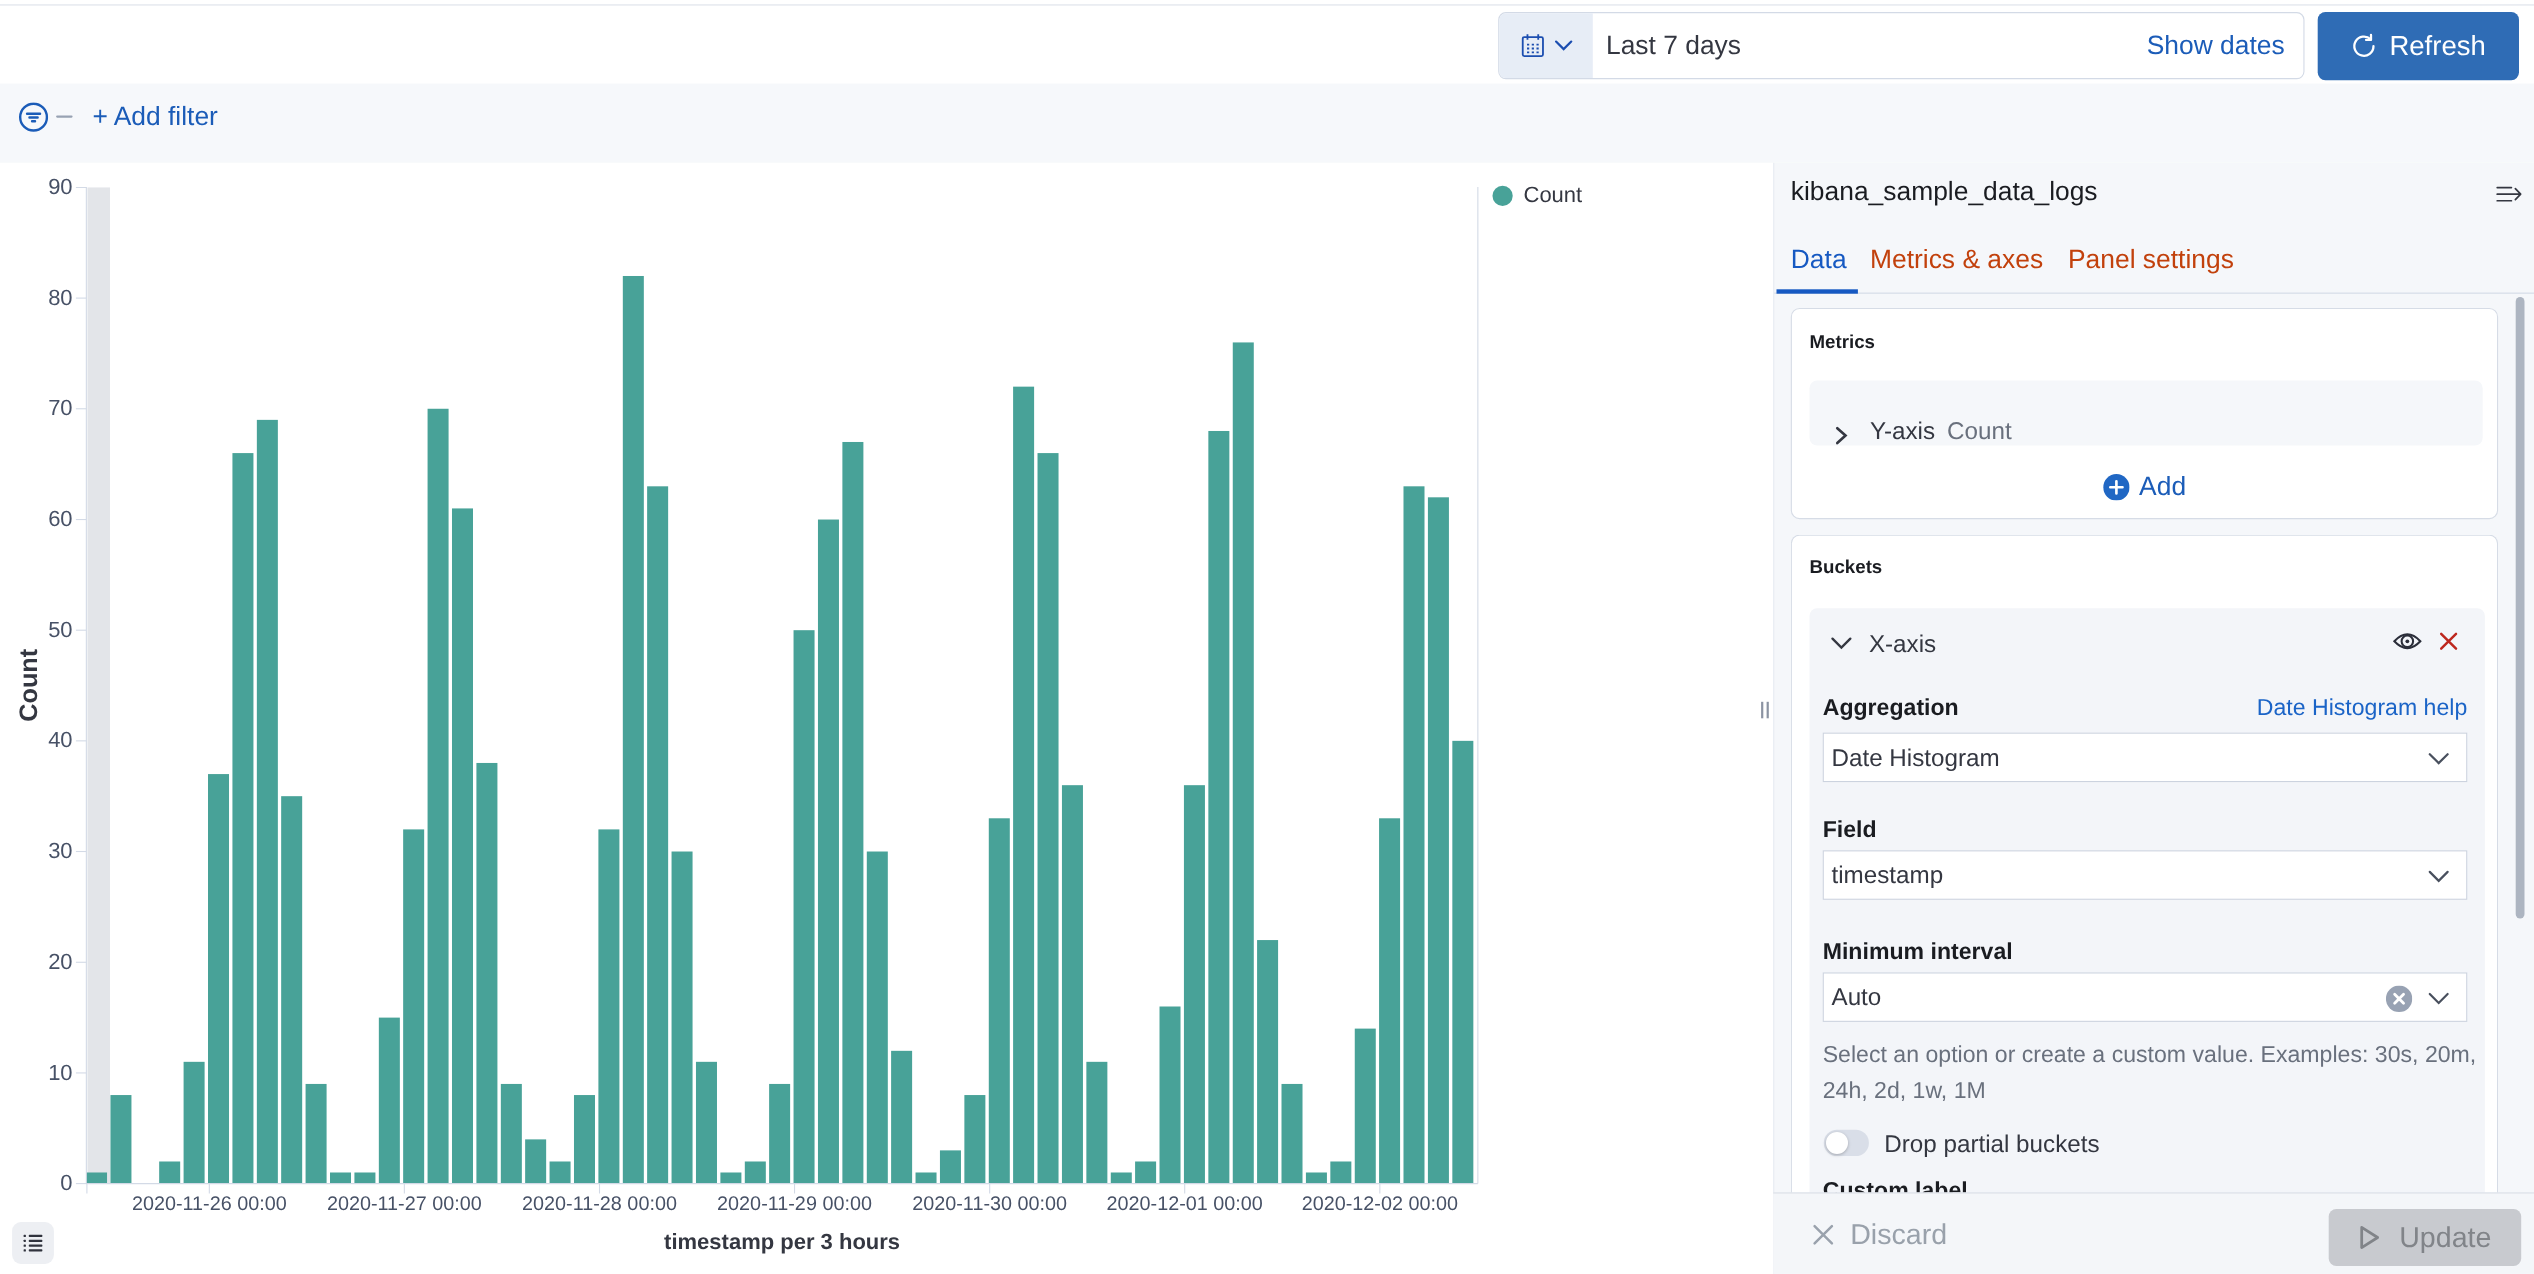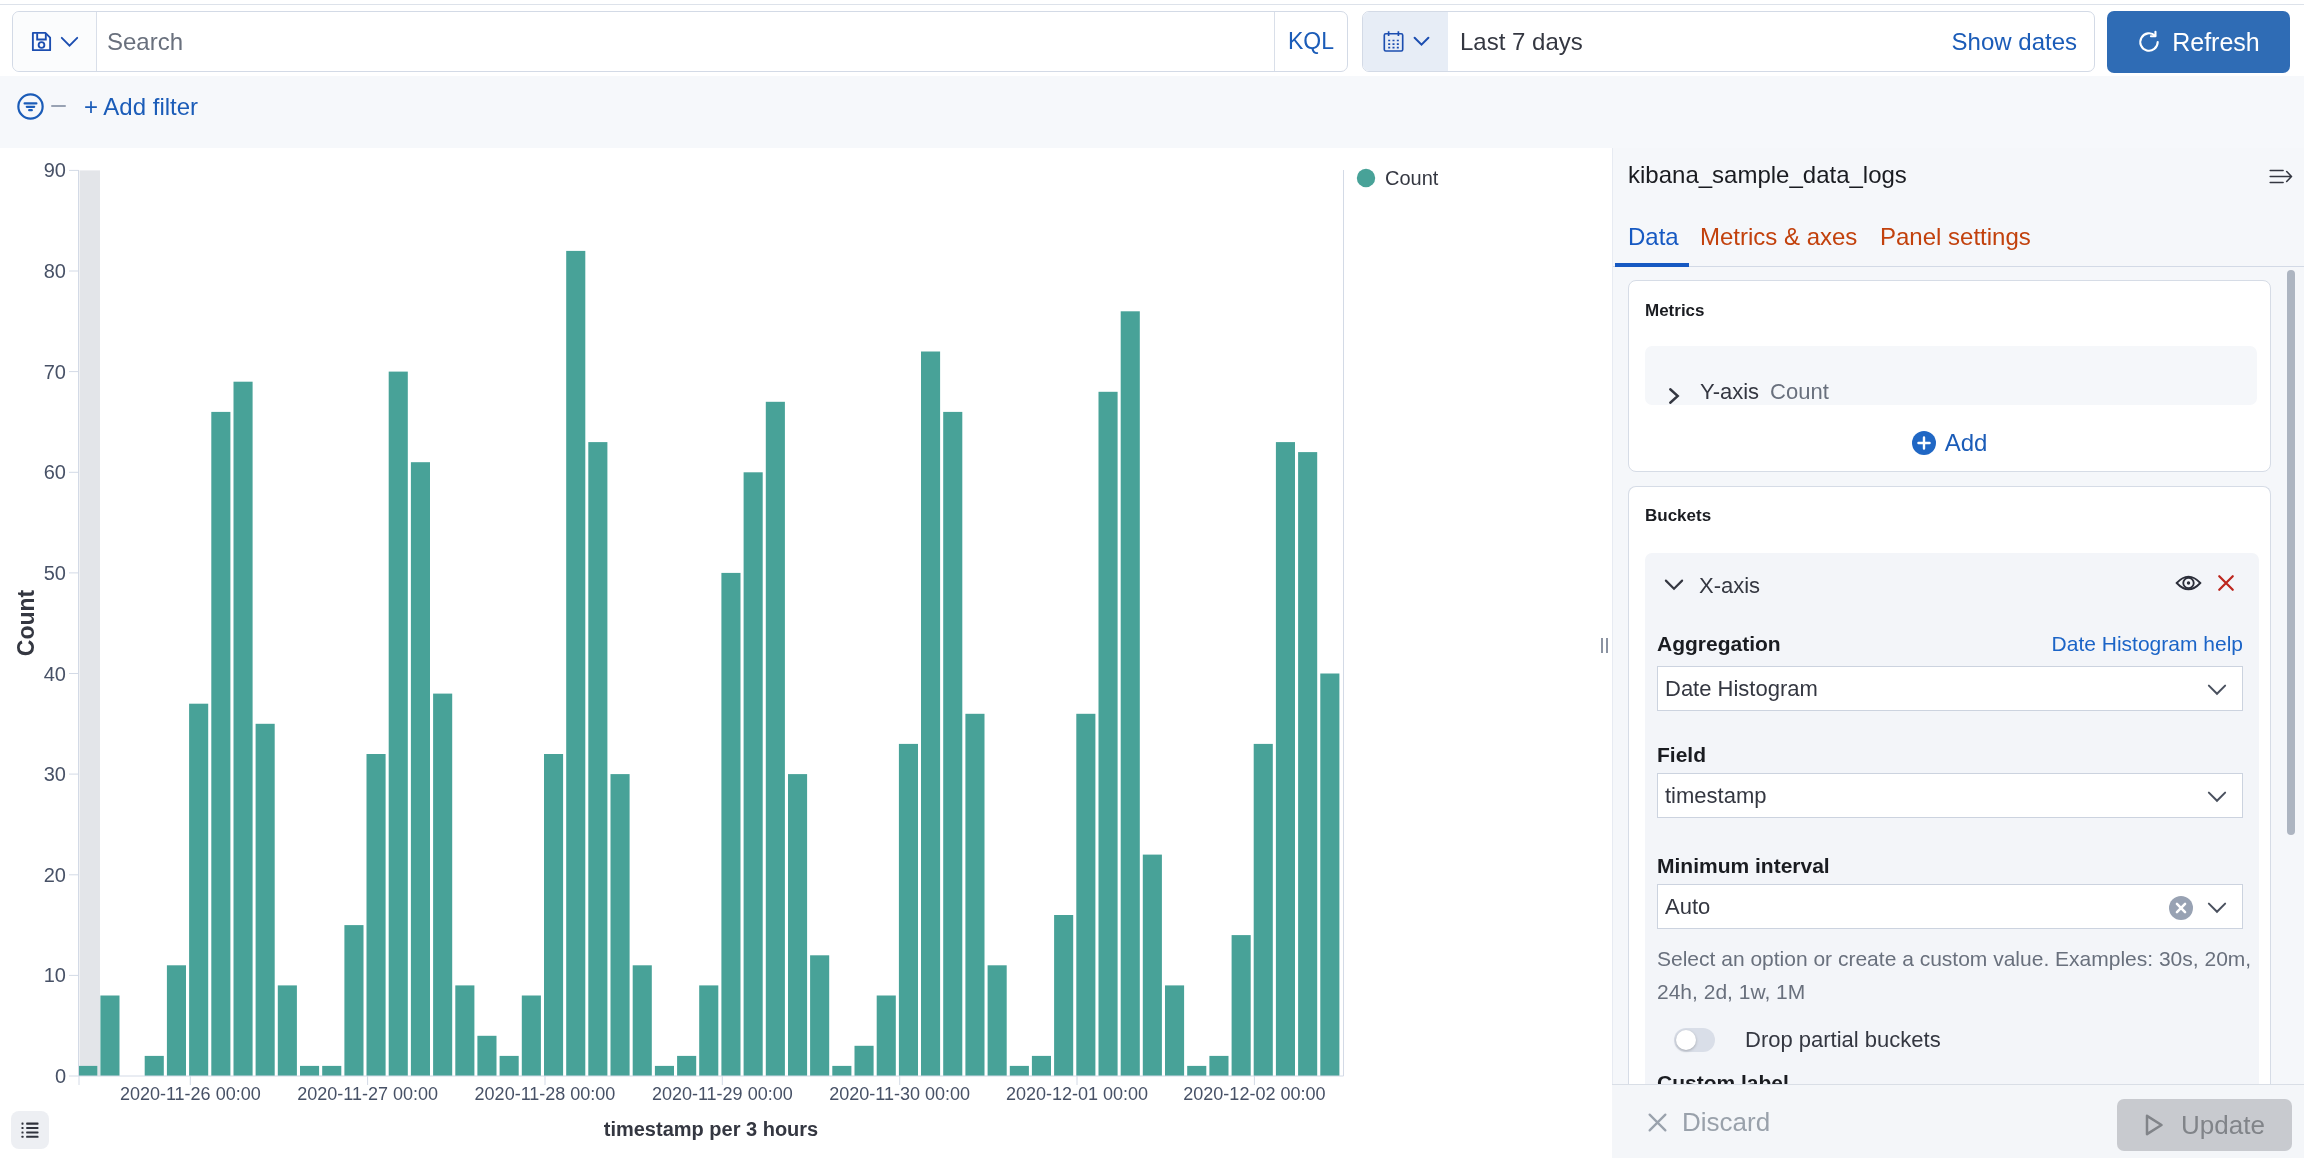--- a/index.html
+++ b/index.html
@@ -34,47 +34,33 @@
 #tabsel { position:absolute; left:2px; top:115px; width:74px; height:4px; background:#1659c2; }
 .card { position:absolute; left:15px; width:643px; background:#fff; border:1px solid #d6dce6; border-radius:8px; }
 .cardhead { font-size:17px; font-weight:bold; color:#1a1c21; }
 #metricsrow { position:absolute; left:16px; top:65px; width:612px; height:59px; background:#f5f7fa; border-radius:7px; display:flex; align-items:flex-end; font-size:22px; }
 #addbtn { position:absolute; left:0; top:148px; width:100%; display:flex; align-items:center; justify-content:center; gap:9px; color:#1b5cb8; font-size:24px; }
 #bucketsec { position:absolute; left:16px; top:66px; width:614px; background:#f3f5f9; border-radius:7px 7px 0 0; height:534px; }
 .flabel { font-size:21px; font-weight:bold; color:#1a1c21; }
 .select { position:absolute; left:12px; width:586px; height:45px; background:#fff; border:1px solid #ccd3df; border-radius:0; display:flex; align-items:center; padding-left:7px; font-size:22px; color:#343741; }
 .selchev { position:absolute; right:15px; top:16px; }
 #helper { position:absolute; left:12px; top:389px; width:600px; font-size:21px; color:#69707d; line-height:33px; }
-#togglerow { position:absolute; left:29px; top:474px; display:flex; align-items:center; gap:30px; }
+#togglerow { position:absolute; left:13px; top:474px; display:flex; gap:14px; }
 #togglepill { width:41px; height:24px; background:#d9dee8; border-radius:12px; position:relative; }
 #toggleknob { position:absolute; left:2px; top:2px; width:20px; height:20px; border-radius:10px; background:#fff; box-shadow:0 1px 3px rgba(0,0,0,0.25); }
 #botbar { position:absolute; left:1612px; top:1084px; width:692px; height:74px; background:#f4f6f9; border-top:1px solid #d9dee6; }
 #discard { position:absolute; left:35px; top:0; height:74px; display:flex; align-items:center; gap:14px; color:#99a1ab; font-size:26px; }
 #updatebtn { position:absolute; left:505px; top:14px; width:175px; height:52px; background:#c8cacf; border-radius:7px; display:flex; align-items:center; justify-content:center; gap:17px; color:#818489; font-size:26px; }
 #scrollthumb { position:absolute; left:2287px; top:270px; width:8px; height:565px; background:#adb5c1; border-radius:4px; }
 </style>
 </head>
 <body>
 
 <div id="topbar">
   <div id="tophair"></div>
-  <div id="searchgroup">
-    <div id="saveseg">
-      <svg width="23" height="23" viewBox="0 0 16 16" fill="none" stroke="#1c4eb0" stroke-width="1.3">
-        <path d="M2 2 h8.7 l3.3 3.3 V14 H2 z" stroke-linejoin="round"></path>
-        <path d="M5 2.2 v4.4 h6 V2.2"></path>
-        <circle cx="8" cy="10.4" r="2"></circle>
-      </svg>
-      <svg width="19" height="12" viewBox="0 0 16 10" fill="none" stroke="#1c4eb0" stroke-width="1.6" stroke-linecap="round">
-        <path d="M1.5 1.5 L8 8 L14.5 1.5"></path>
-      </svg>
-    </div>
-    <div id="searchseg">Search</div>
-    <div id="kqlseg">KQL</div>
-  </div>
   <div id="dategroup">
     <div id="dateprep">
       <svg width="23" height="25" viewBox="0 0 16 16" fill="none" stroke="#1c4eb0" stroke-width="1.15">
         <rect x="1.6" y="2.6" width="12.8" height="12" rx="1"></rect>
         <path d="M4.6 0.8 v3.4 M11.4 0.8 v3.4"></path>
         <g stroke-width="1.15">
         <path d="M4.3 7.3 h1.4 M7.3 7.3 h1.4 M10.3 7.3 h1.4 M4.3 9.8 h1.4 M7.3 9.8 h1.4 M10.3 9.8 h1.4 M4.3 12.3 h1.4 M7.3 12.3 h1.4 M10.3 12.3 h1.4"></path>
         </g>
       </svg>
       <svg width="17" height="11" viewBox="0 0 16 10" fill="none" stroke="#1c4eb0" stroke-width="1.9" stroke-linecap="round">

